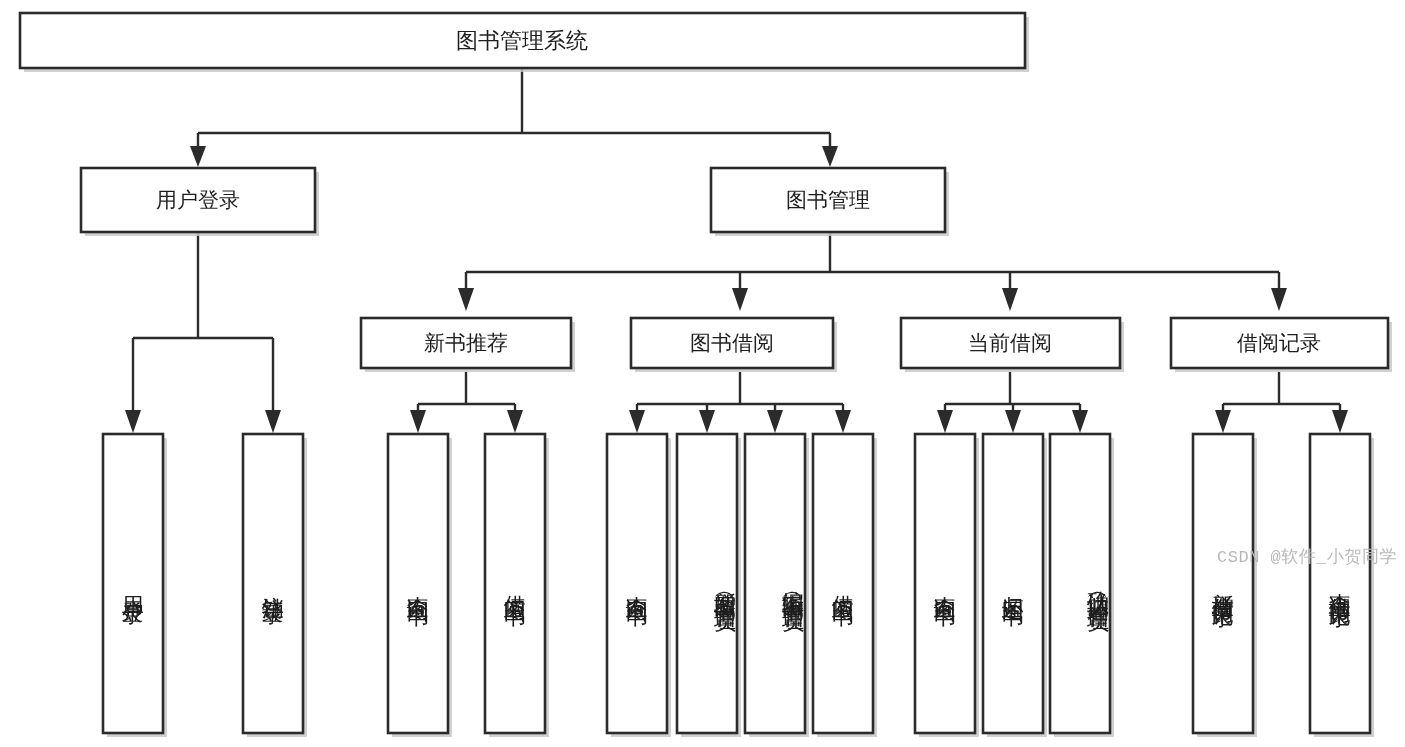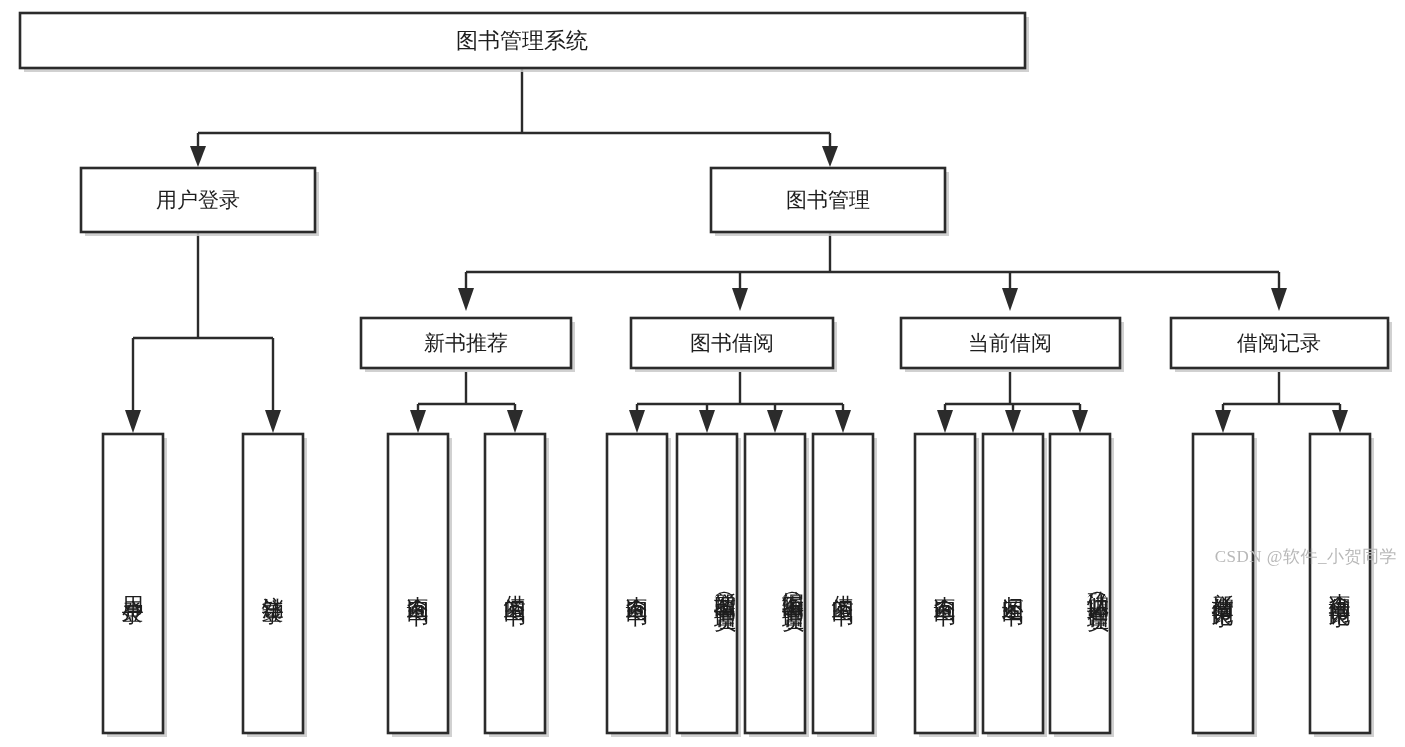--- a/index.html
+++ b/index.html
@@ -66,21 +66,21 @@
     color: #1d1d1d;
     letter-spacing: 3px;
     text-align: center;
     white-space: nowrap;
     pointer-events: none;
   }
   .watermark {
     position: absolute;
     right: 8px;
     bottom: 4px;
-    font-family: Liberation Serif, serif;
+    font-family: Liberation Mono, monospace;
     font-size: 17px;
     color: #b8b8b8;
     letter-spacing: 0.5px;
     white-space: nowrap;
   }
 </style>
 </head>
 <body>
 
 <div id="diagram-root">

